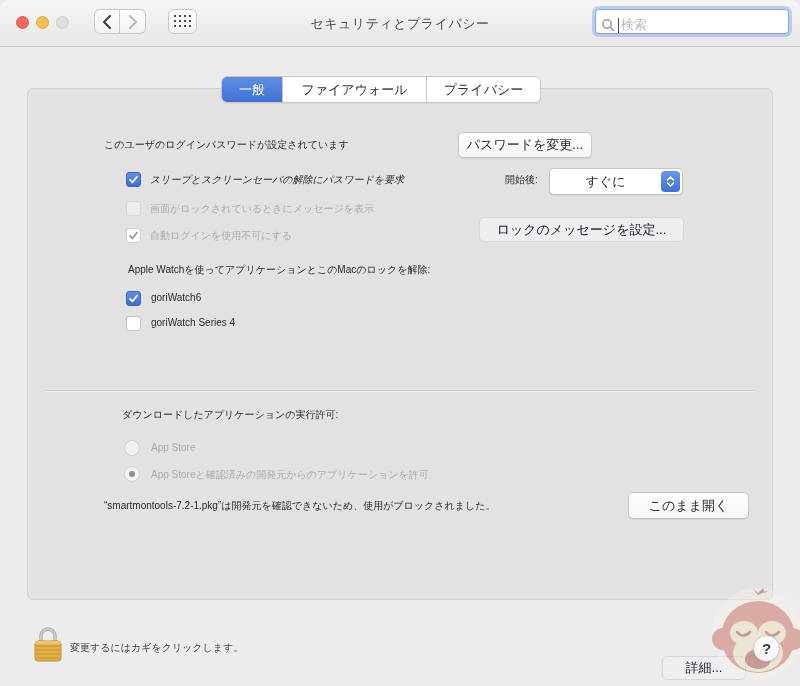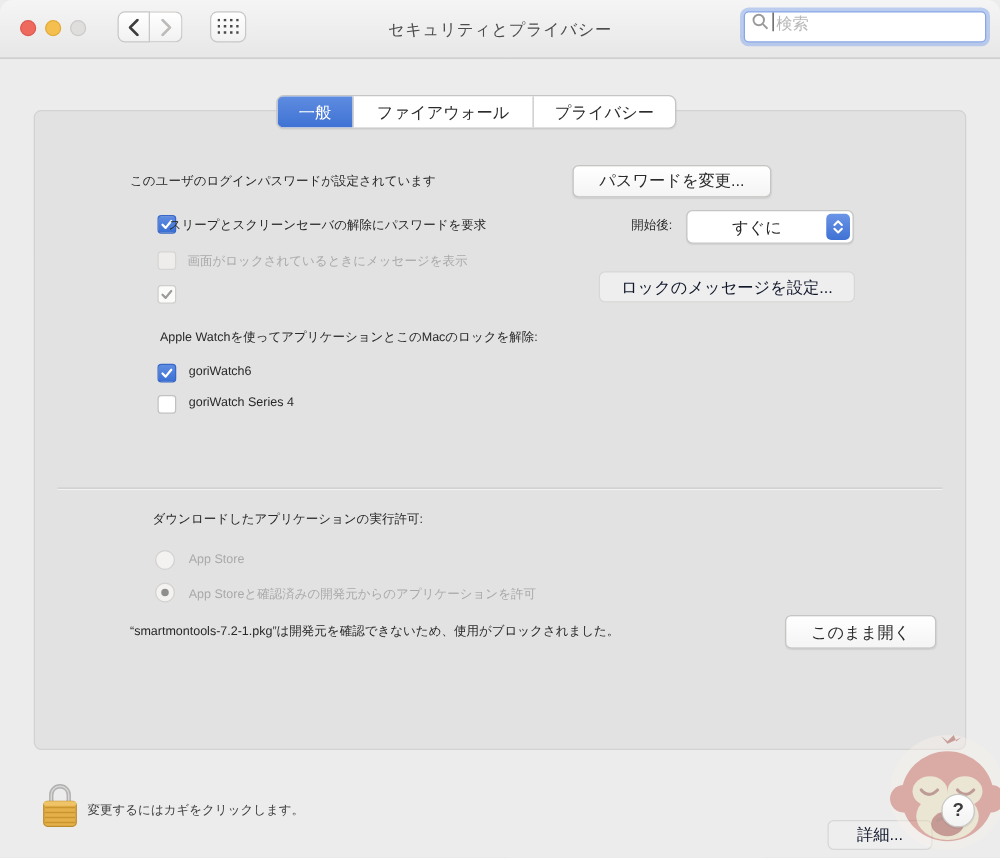--- a/index.html
+++ b/index.html
@@ -29,21 +29,21 @@
   .gridbtn { position:absolute; left:168px; top:9px; width:29px; height:25px; box-sizing:border-box;
     background:linear-gradient(#ffffff,#f2f1f1); border:1px solid #c9c8c7; border-radius:6px;
     display:flex; align-items:center; justify-content:center; }
 
   .wtitle { position:absolute; top:15px; left:230px; width:340px; text-align:center;
     font-size:13px; color:#4c4c4c; letter-spacing:.5px; }
 
   .search { position:absolute; left:595px; top:9px; width:194px; height:25px; box-sizing:border-box;
     background:#fff; border:1px solid #89a7e6; border-radius:4px;
     box-shadow:0 0 0 3px rgba(120,160,235,.45);
-    display:flex; align-items:flex-start; padding:0 5px; }
+    display:flex; align-items:flex-end; padding:0 5px; }
   .search input { border:none; outline:none; flex:1; font-size:13px; min-width:0;
     font-family:"Liberation Sans",sans-serif; color:#333; background:transparent; }
   .search input::placeholder { color:#b9b8b8; }
   .caret { width:1px; height:15px; background:#444; margin-left:2px; }
 
   
   .tabs { position:absolute; left:197px; top:76px; height:25px; display:flex;
     border:1px solid #c6c5c5; border-radius:6px; background:#fff; overflow:hidden;
     box-shadow:0 1px 1px rgba(0,0,0,.05);margin-left:24px; }
   .tab { font-size:13px; color:#2b2b2b; display:flex; align-items:center; justify-content:center;
@@ -154,48 +154,49 @@
 
   <div class="panel"></div>
 
   <div class="tabs">
     <div class="tab selected" style="width:61px">一般</div>
     <div class="tab" style="width:144px">ファイアウォール</div>
     <div class="tab" style="width:113px">プライバシー</div>
   </div>
 
   <div class="txt" style="left:104px; top:138px;">このユーザのログインパスワードが設定されています</div>
-  <div class="btn" style="left:458px; top:132px; width:159px; height:26px;">パスワードを変更...</div>
+  <div class="btn" style="left:458px; top:132px; width:134px; height:26px;">パスワードを変更...</div>
 
   <div class="checkbox cb-on" style="left:126px; top:172px;">
     <svg width="11" height="11">
         <path d="M2 5.8 L4.5 8.3 L9 2.8" stroke="#fff" stroke-width="1.8" fill="none" stroke-linecap="round" stroke-linejoin="round"></path>
       </svg>
   </div>
-  <div class="txt" style="left:135px; top:173px;">スリープとスクリーンセーバの解除にパスワードを要求</div>
+  <div class="txt" style="left:150px; top:173px;font-style:italic;">スリープとスクリーンセーバの解除にパスワードを要求</div>
   <div class="txt" style="left:505px; top:173px;text-align:right;">開始後:</div>
   <div class="popup">
     <div class="value">すぐに</div>
     <div class="cap">
       <svg width="11" height="13">
         <path d="M2.5 5 L5.5 2 L8.5 5" stroke="#fff" stroke-width="1.6" fill="none" stroke-linecap="round" stroke-linejoin="round"></path>
         <path d="M2.5 8 L5.5 11 L8.5 8" stroke="#fff" stroke-width="1.6" fill="none" stroke-linecap="round" stroke-linejoin="round"></path>
       </svg>
     </div>
   </div>
 
   <div class="checkbox cb-off-dis" style="left:126px; top:201px;"></div>
   <div class="txt dim" style="left:150px; top:202px;">画面がロックされているときにメッセージを表示</div>
   <div class="btn disabled" style="left:479px; top:197px; width:205px; height:25px;">ロックのメッセージを設定...</div>
 
   <div class="checkbox cb-on-dis" style="left:126px; top:228px;">
     <svg width="11" height="11">
         <path d="M2 5.8 L4.5 8.3 L9 2.8" stroke="#9c9b9b" stroke-width="1.8" fill="none" stroke-linecap="round" stroke-linejoin="round"></path>
       </svg>
   </div>
+  <div class="txt dim" style="left:150px; top:229px;">自動ログインを使用不可にする</div>
 
   <div class="txt" style="left:128px; top:263px;">Apple Watchを使ってアプリケーションとこのMacのロックを解除:</div>
 
   <div class="checkbox cb-on" style="left:126px; top:291px;">
     <svg width="11" height="11">
         <path d="M2 5.8 L4.5 8.3 L9 2.8" stroke="#fff" stroke-width="1.8" fill="none" stroke-linecap="round" stroke-linejoin="round"></path>
       </svg>
   </div>
   <div class="txt" style="left:151px; top:292px;">goriWatch6</div>
 

